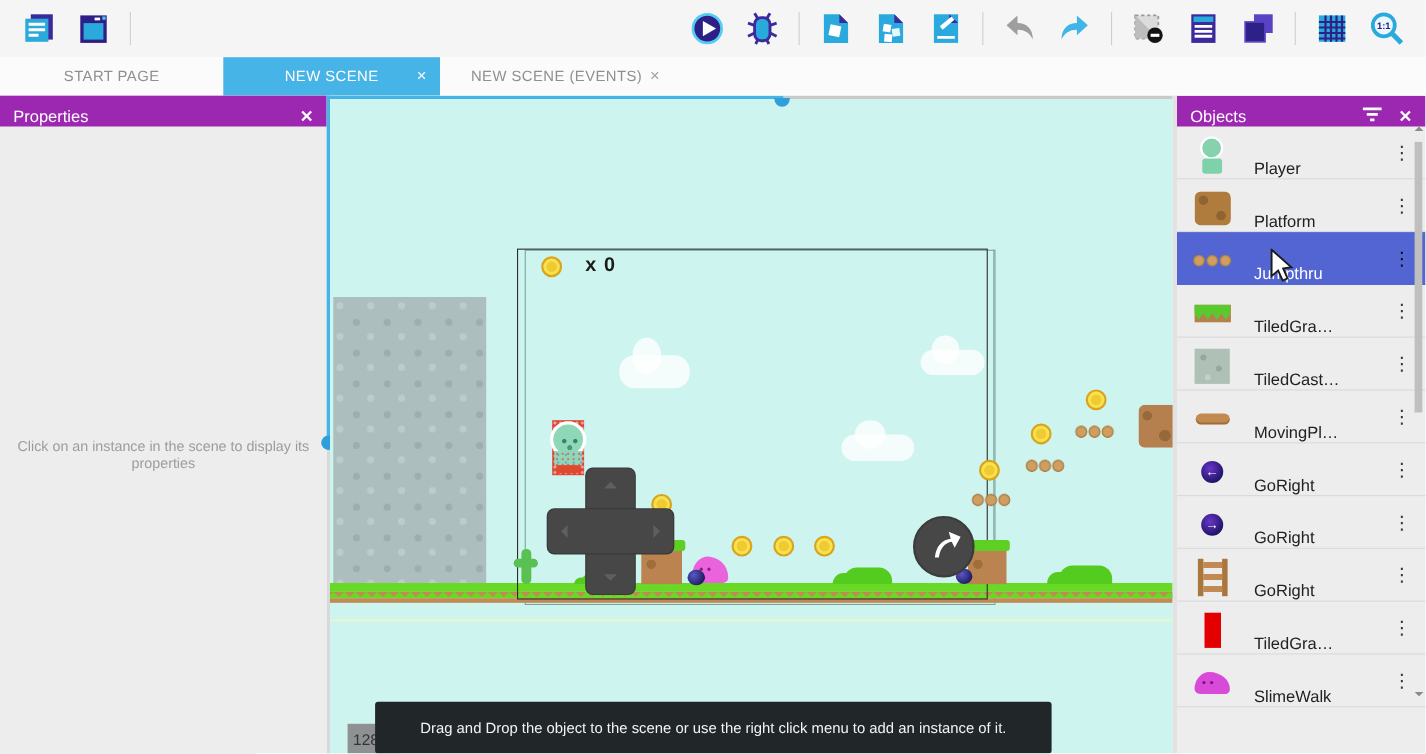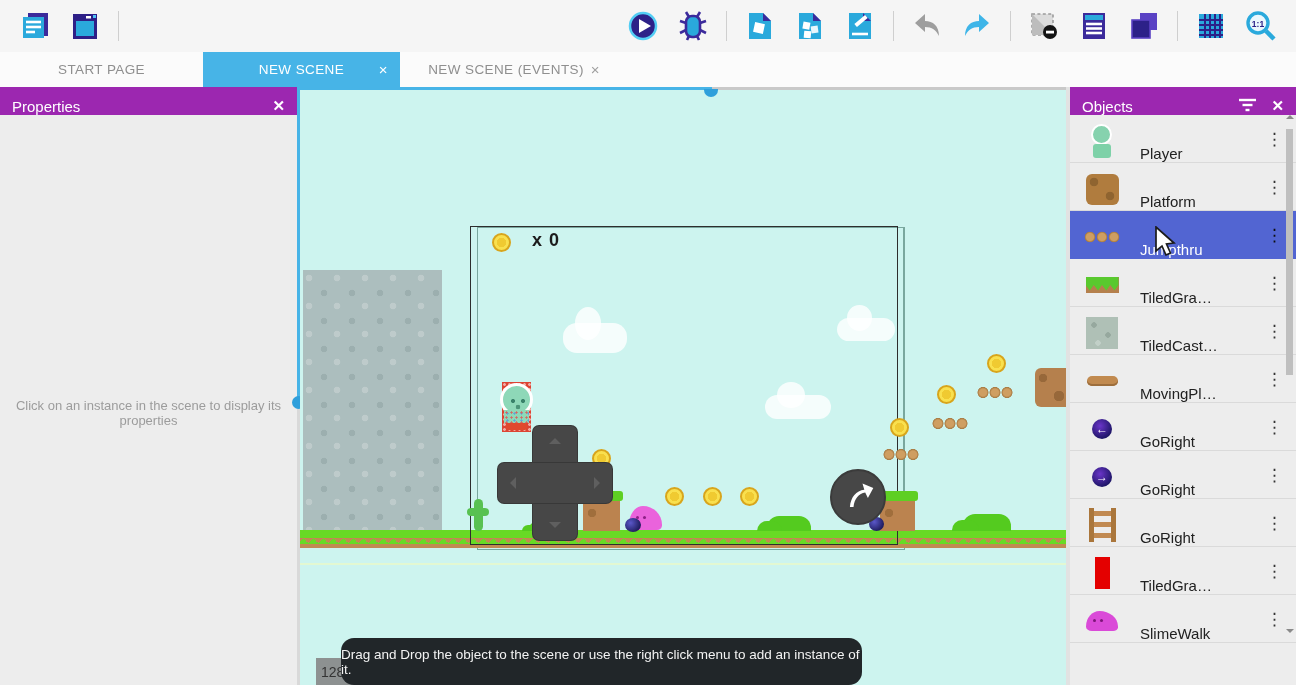--- a/index.html
+++ b/index.html
@@ -100,21 +100,21 @@
   .dpad .hbar{position:absolute;left:0;top:37px;width:114px;height:40px;background:#474747;border-radius:6px;box-shadow:0 0 0 1px #383838;}
   .tri{position:absolute;width:0;height:0;border:6px solid transparent;}
   .tri.up{left:51px;top:12px;border-bottom-color:#5f5f5f;border-top:none;}
   .tri.down{left:51px;bottom:12px;border-top-color:#5f5f5f;border-bottom:none;}
   .tri.left{left:12px;top:51px;border-right-color:#5f5f5f;border-left:none;}
   .tri.right{right:12px;top:51px;border-left-color:#5f5f5f;border-right:none;}
 
   .jumpbtn{left:530px;top:382px;width:56px;height:56px;border-radius:50%;background:#474747;border:2px solid #3b3b3b;box-sizing:border-box;z-index:6;display:flex;align-items:center;justify-content:center;}
 
   .coordlabel{left:16px;top:571px;height:27px;min-width:47px;background:rgba(134,134,134,.9);color:#343434;font-size:14px;display:flex;align-items:center;padding:0 5px;box-sizing:border-box;z-index:8;}
-  .tooltipbar{left:41px;top:551px;width:521px;height:47px;background:#212629;color:#f3f3f3;font-size:13.5px;border-radius:13px;display:flex;align-items:center;justify-content:center;z-index:9;}
+  .tooltipbar{left:41px;top:551px;width:615px;height:47px;background:#212629;color:#f3f3f3;font-size:13.5px;border-radius:3px;display:flex;align-items:center;justify-content:center;z-index:9;}
 
   
   .objects{position:absolute;left:1070px;top:0;width:226px;height:598px;background:#ededed;overflow:hidden;}
   .olist{position:absolute;left:0;top:28px;right:0;}
   .orow{height:47px;border-bottom:1px solid #dadada;display:flex;align-items:flex-end;padding-left:13px;font-size:15px;color:#212121;position:relative;cursor:pointer;}
   .orow.selected{background:#5265d2;border-bottom-color:#5265d2;color:#fff;}
   .thumbwrap{width:38px;height:42px;display:flex;align-items:center;justify-content:center;}
   .olabel{margin-left:19px;white-space:nowrap;}
   .dots{position:absolute;right:13px;top:50%;transform:translateY(-50%);font-size:17px;color:#333;line-height:1;}
   .orow.selected .dots{color:#0d0d0d;}

